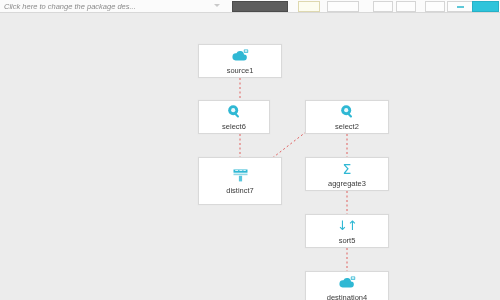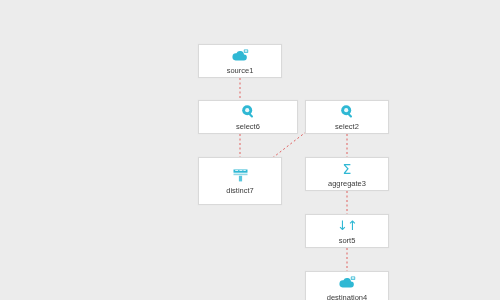--- a/index.html
+++ b/index.html
@@ -126,20 +126,34 @@
     color: #2fb8d4;
     line-height: 13px;
     letter-spacing: -1px;
   }
 </style>
 </head>
 <body>
 
 <div id="app">
 
+  <div id="toolbar">
+    <div id="package-desc">Click here to change the package des...</div>
+    <div id="toolbar-items">
+        <div class="tb-caret" style="left: 214px;"></div>
+        <div class="tb-item tb-dark" style="left: 232px; width: 56px;"></div>
+        <div class="tb-item tb-cream" style="left: 298px; width: 22px;"></div>
+        <div class="tb-item tb-plain" style="left: 327px; width: 32px;"></div>
+        <div class="tb-item tb-plain" style="left: 373px; width: 20px;"></div>
+        <div class="tb-item tb-plain" style="left: 396px; width: 20px;"></div>
+        <div class="tb-item tb-plain" style="left: 425px; width: 20px;"></div>
+        <div class="tb-tick" style="left: 447px;"></div>
+        <div class="tb-item tb-cyan" style="left: 472px; width: 27px;"></div>
+      </div>
+  </div>
 
   <div id="canvas">
     <svg id="edges" viewBox="0 0 500 287" width="500" height="287">
         <line x1="240" y1="65" x2="240" y2="87" stroke="#e0605f" stroke-width="1" stroke-dasharray="2 2.5"></line>
         <line x1="240" y1="121" x2="240" y2="144" stroke="#e0605f" stroke-width="1" stroke-dasharray="2 2.5"></line>
         <line x1="230" y1="178" x2="347" y2="87" stroke="#e0605f" stroke-width="1" stroke-dasharray="2 2.5"></line>
         <line x1="347" y1="121" x2="347" y2="144" stroke="#e0605f" stroke-width="1" stroke-dasharray="2 2.5"></line>
         <line x1="347" y1="178" x2="347" y2="201" stroke="#e0605f" stroke-width="1" stroke-dasharray="2 2.5"></line>
         <line x1="347" y1="235" x2="347" y2="258" stroke="#e0605f" stroke-width="1" stroke-dasharray="2 2.5"></line>
       </svg>
@@ -148,21 +162,21 @@
           <div class="node-icon">
             <svg width="18" height="13" viewBox="0 0 18 13">
               <path d="M4.6 11.4h8.1a3 3 0 0 0 .3-6 4 4 0 0 0-7.6-1.1 3 3 0 0 0-.8 7.1z" fill="#2fb8d4"></path>
               <rect x="12.8" y="0.4" width="4.4" height="3.4" rx="0.5" fill="#2fb8d4"></rect>
               <rect x="13.6" y="1.2" width="2.8" height="0.7" fill="#ffffff"></rect>
               <rect x="13.6" y="2.3" width="2.8" height="0.7" fill="#ffffff"></rect>
             </svg>
           </div>
           <div class="node-label">source1</div>
         </div>
-        <div class="node" style="left: 198px; top: 87px; width: 100px; height: 34px;">
+        <div class="node" style="left: 198px; top: 87px; width: 72px; height: 34px;">
           <div class="node-icon">
             <svg width="15" height="15" viewBox="0 0 15 15">
               <circle cx="6.2" cy="6.2" r="5" fill="#2fb8d4"></circle>
               <circle cx="6.2" cy="6.2" r="2.1" fill="#ffffff" opacity="0.9"></circle>
               <rect x="8.6" y="8.6" width="5.4" height="2.1" rx="1" transform="rotate(45 8.6 8.6)" fill="#2fb8d4"></rect>
             </svg>
           </div>
           <div class="node-label">select6</div>
         </div>
         <div class="node" style="left: 305px; top: 87px; width: 84px; height: 34px;">

